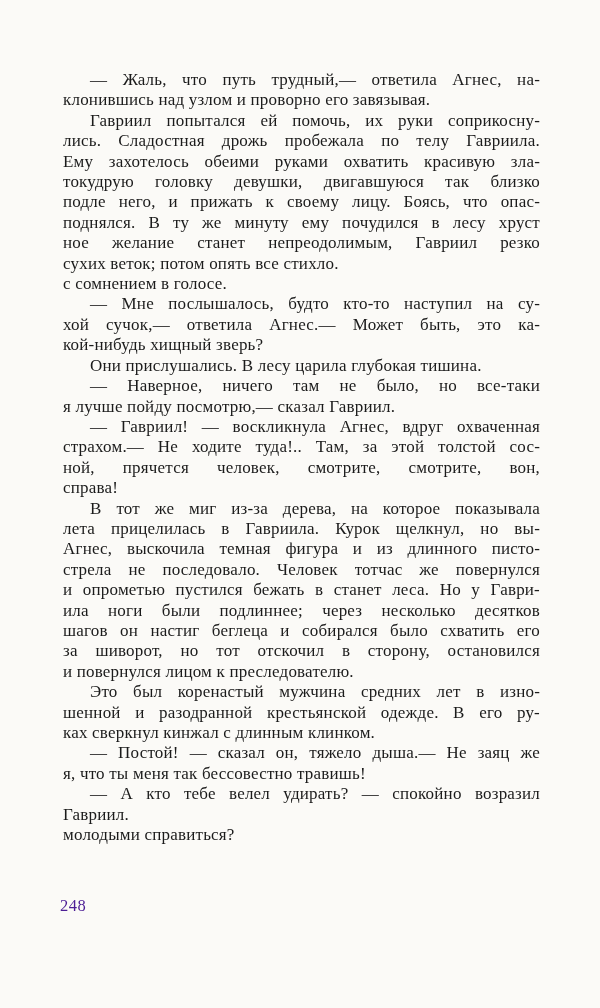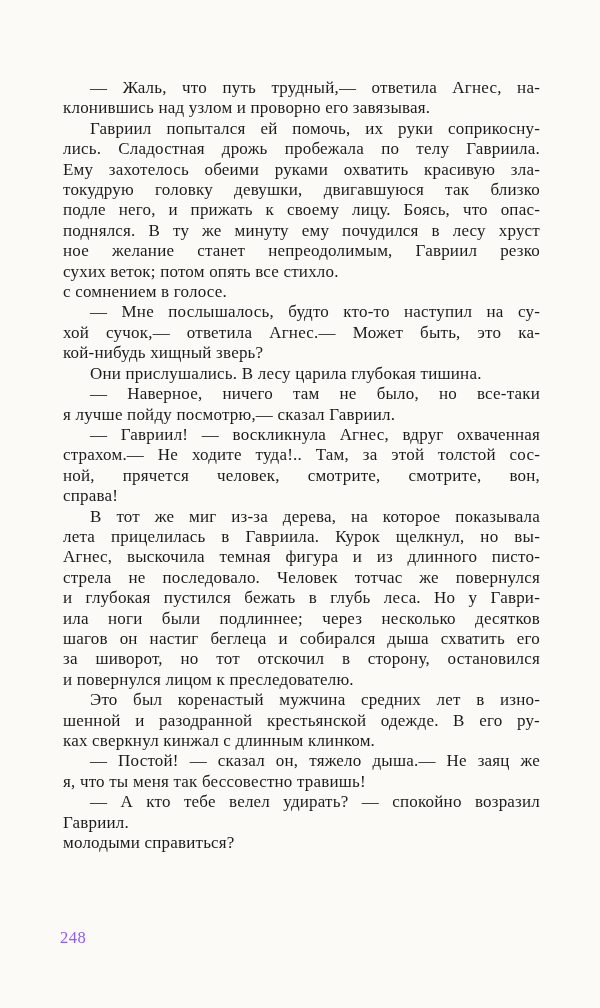--- a/index.html
+++ b/index.html
@@ -15,21 +15,21 @@
     width: 600px;
     height: 1008px;
     margin: 0 auto;
     background: #fbfaf7;
     color: #1b1b1b;
     overflow: hidden;
   }
   .text-block {
     position: absolute;
     left: 63px;
-    top: 78px;
+    top: 70px;
     width: 477px;
     font-size: 17px;
     line-height: 20.4px;
     letter-spacing: 0.2px;
   }
   .paragraph {
     margin: 0;
     padding: 0;
   }
   .line {
@@ -39,24 +39,24 @@
   }
   .line.first {
     text-indent: 27px;
   }
   .line.last {
     text-align-last: left;
   }
   .page-number {
     position: absolute;
     left: 60px;
-    top: 928px;
+    top: 896px;
     font-size: 16.5px;
     letter-spacing: 0.5px;
-    color: #8b5cf6;
+    color: #4c1d95;
   }
 </style>
 </head>
 <body>
 
 <div class="page">
   <div class="text-block" id="text-block">
       <div class="paragraph">
         <div class="line first">— Жаль, что путь трудный,— ответила Агнес, на-</div>
         <div class="line last">клонившись над узлом и проворно его завязывая.</div>
@@ -90,23 +90,23 @@
         <div class="line first">— Гавриил! — воскликнула Агнес, вдруг охваченная</div>
         <div class="line">страхом.— Не ходите туда!.. Там, за этой толстой сос-</div>
         <div class="line">ной, прячется человек, смотрите, смотрите, вон,</div>
         <div class="line last">справа!</div>
       </div>
       <div class="paragraph">
         <div class="line first">В тот же миг из-за дерева, на которое показывала</div>
         <div class="line">лета прицелилась в Гавриила. Курок щелкнул, но вы-</div>
         <div class="line">Агнес, выскочила темная фигура и из длинного писто-</div>
         <div class="line">стрела не последовало. Человек тотчас же повернулся</div>
-        <div class="line">и глубокая пустился бежать в глубь леса. Но у Гаври-</div>
+        <div class="line">и опрометью пустился бежать в станет леса. Но у Гаври-</div>
         <div class="line">ила ноги были подлиннее; через несколько десятков</div>
-        <div class="line">шагов он настиг беглеца и собирался дыша схватить его</div>
+        <div class="line">шагов он настиг беглеца и собирался было схватить его</div>
         <div class="line">за шиворот, но тот отскочил в сторону, остановился</div>
         <div class="line last">и повернулся лицом к преследователю.</div>
       </div>
       <div class="paragraph">
         <div class="line first">Это был коренастый мужчина средних лет в изно-</div>
         <div class="line">шенной и разодранной крестьянской одежде. В его ру-</div>
         <div class="line last">ках сверкнул кинжал с длинным клинком.</div>
       </div>
       <div class="paragraph">
         <div class="line first">— Постой! — сказал он, тяжело дыша.— Не заяц же</div>

